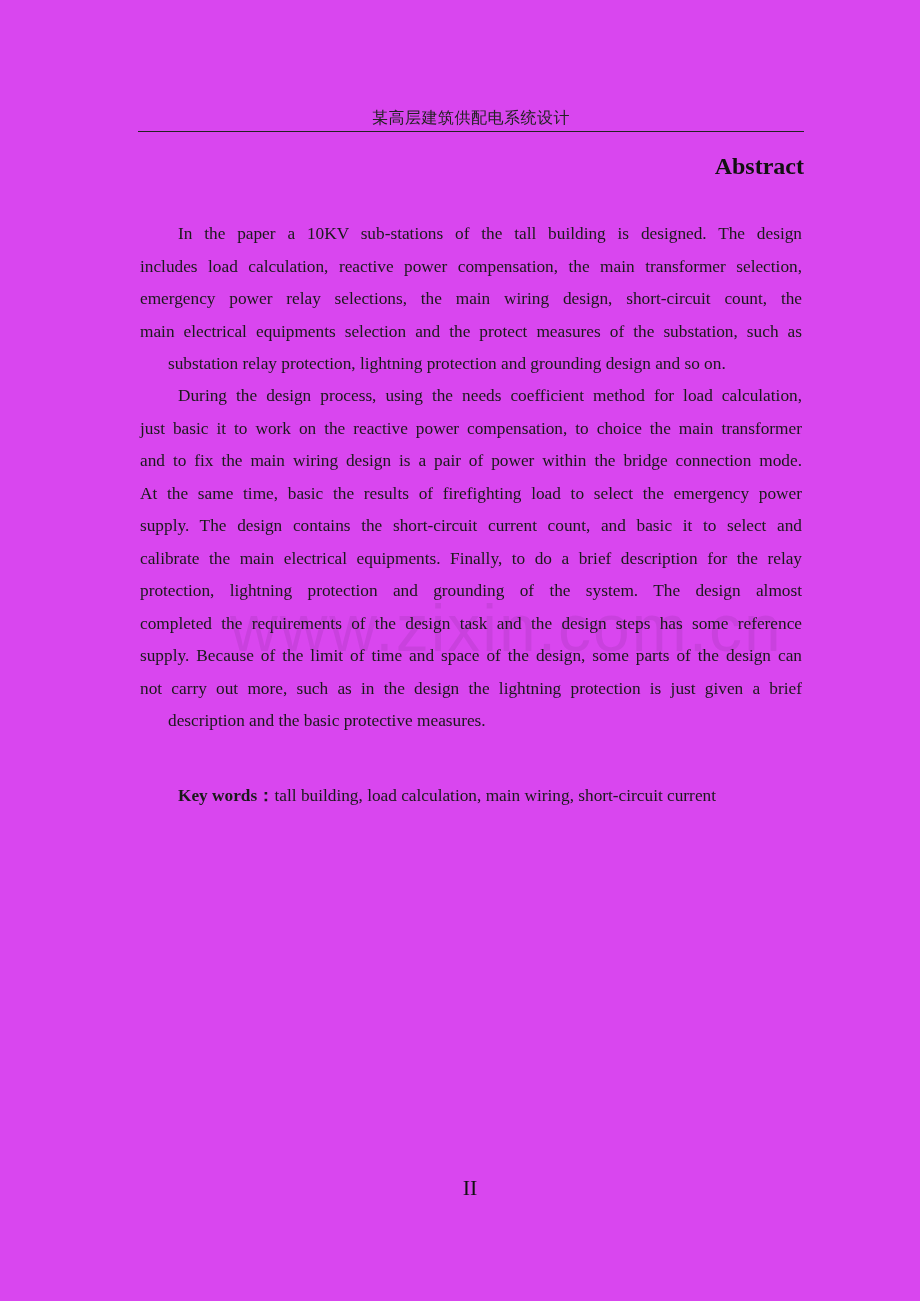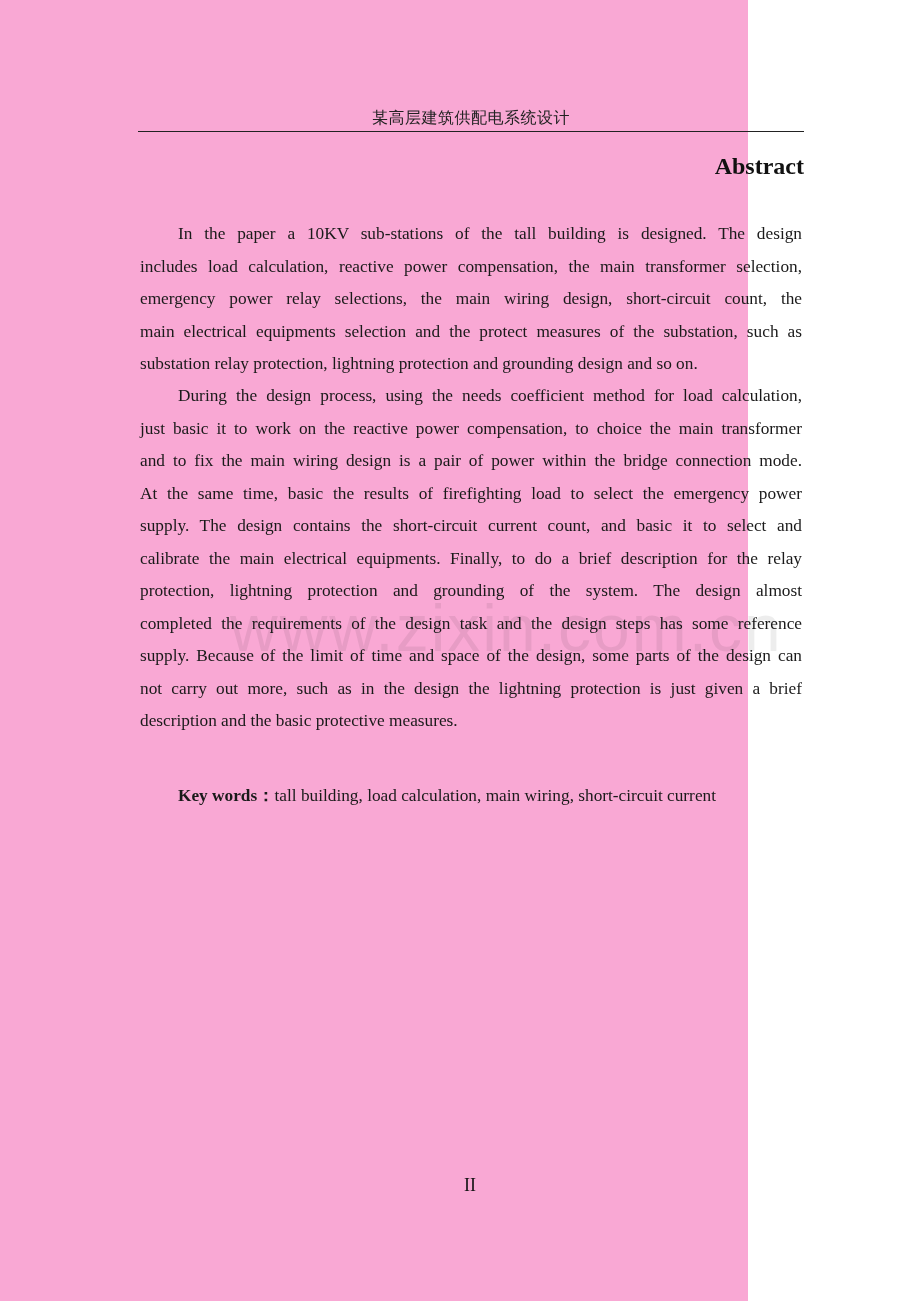--- a/index.html
+++ b/index.html
@@ -1,37 +1,37 @@
 <!DOCTYPE html>
 <html><head>
   <meta charset="utf-8">
   <style>
     html, body { margin: 0; padding: 0; background: #ffffff; }
     body { width: 920px; height: 1301px; position: relative; overflow: hidden;
            font-family: "Liberation Serif", "DejaVu Serif", serif; color: #111; }
-    .page { position: absolute; left: 0; top: 0; width: 748px; height: 1301px; background: #f9a8d4; }
+    .page { position: absolute; left: 0; top: 0; width: 920px; height: 1301px; background: #d946ef; }
     .running-header { position: absolute; left: 138px; width: 666px; top: 108px;
            text-align: center; font-size: 16px; color: #222; letter-spacing: 0.5px; }
     .header-rule { position: absolute; left: 138px; width: 666px; top: 131px; height: 0;
            border-top: 1.5px solid #222; }
     .title { position: absolute; left: 138px; width: 666px; top: 153px; text-align: right;
            font-size: 24px; font-weight: bold; color: #111; }
     .body-text { position: absolute; left: 140px; width: 662px; font-size: 17.3px; color: #1a1a1a; }
     .line { height: 32.5px; line-height: 32.5px; white-space: nowrap; text-align: justify;
             text-align-last: justify; display: block; }
     .line.indent { padding-left: 38px; }
-    .line.last { text-align-last: left; }
+    .line.last { text-align-last: left; margin-left: 28px; }
     .p1 { top: 218px; }
     .p2 { top: 380px; }
     .keywords { position: absolute; left: 178px; top: 771px; font-size: 17.3px; color: #1a1a1a; white-space: nowrap; margin-top: 12px; }
     .keywords .kw-label { font-weight: bold; }
     .watermark { position: absolute; left: 230px; top: 590px; font-family: "Liberation Sans", sans-serif;
            font-size: 66px; color: rgba(0,0,0,0.07); letter-spacing: 2px; pointer-events: none; }
     .page-number { position: absolute; left: 420px; width: 100px; top: 1175px; text-align: center;
-           font-size: 18px; color: #111; }
+           font-size: 22px; color: #111; }
   </style>
 </head>
 <body>
 
 <div class="page">
 
   <div class="running-header">某高层建筑供配电系统设计</div>
   <div class="header-rule"></div>
 
   <div class="title">Abstract</div>

